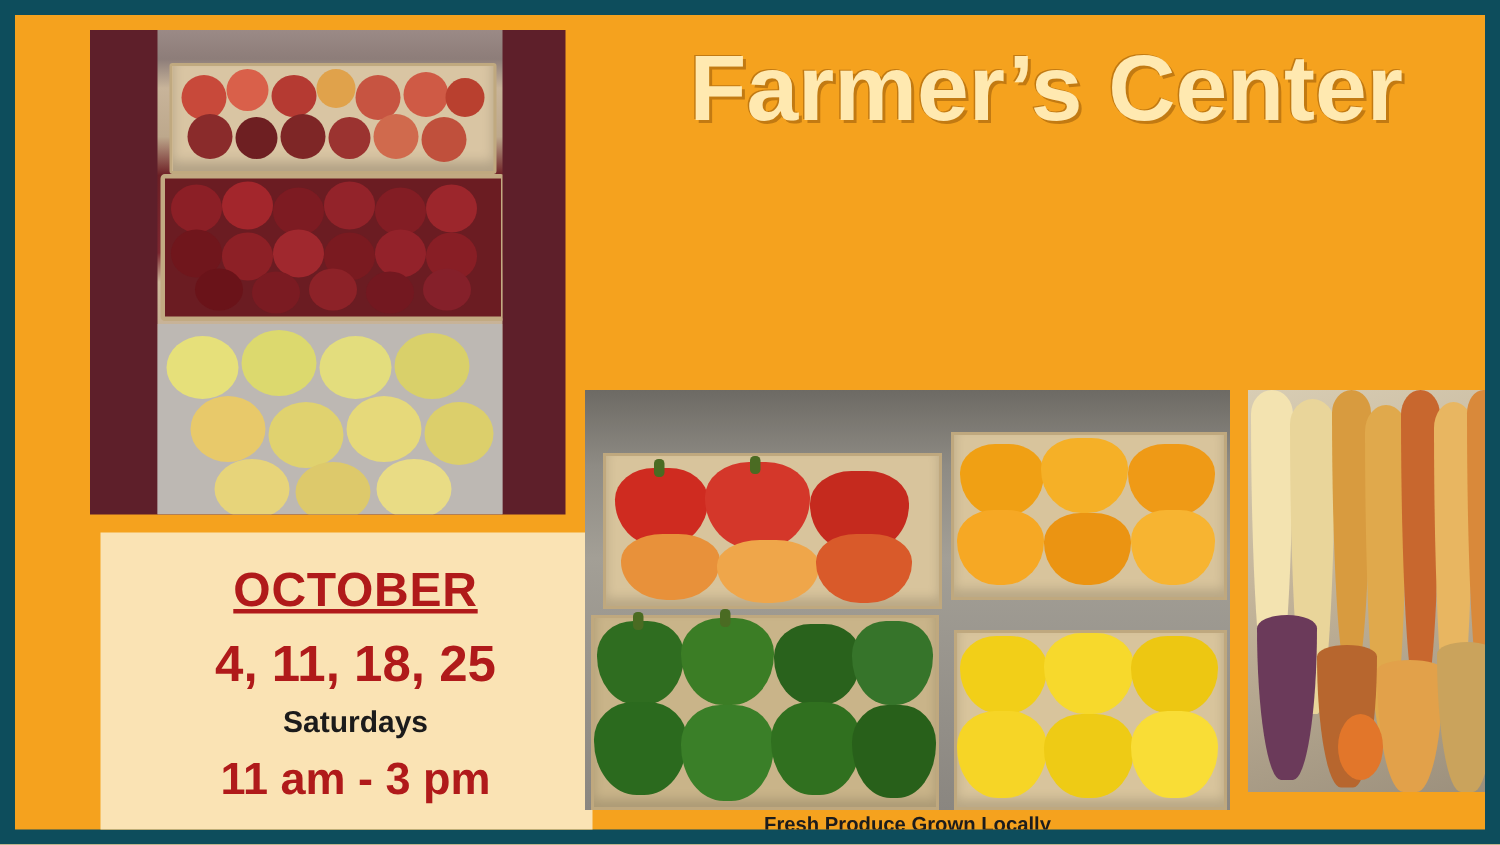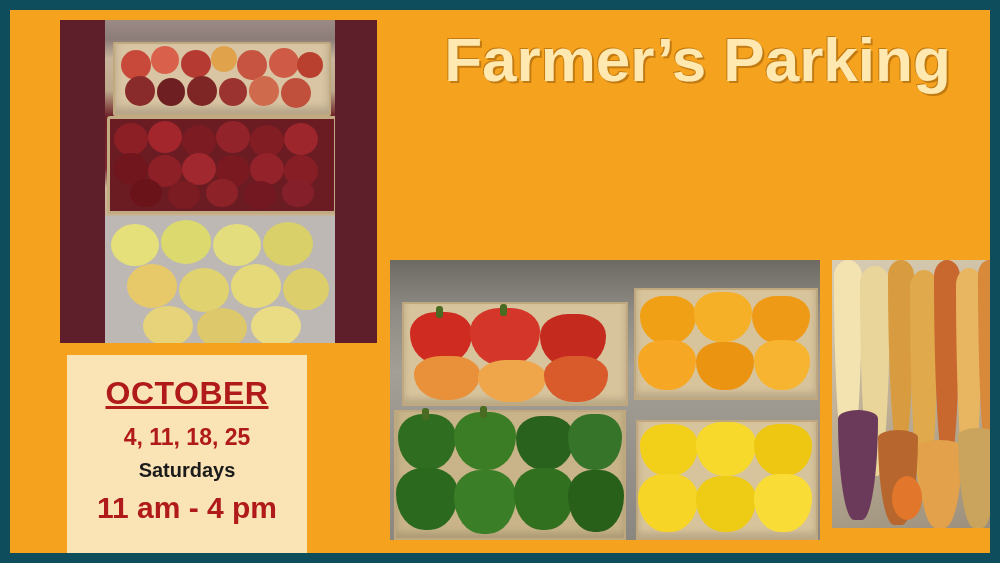--- a/index.html
+++ b/index.html
@@ -93,35 +93,36 @@
     color: #fbe2b4;
     margin-top: 18px;
     letter-spacing: 0.2px;
   }
 
   
   .info-panel {
     position: absolute;
     left: 57px;
     top: 345px;
-    width: 240px;
+    width: 316px;
     height: 201px;
     background: #fae3b4;
     text-align: center;
     color: #b01a1a;
+    padding-left: 12px;
   }
   .info-month {
     font-size: 32px;
     font-weight: bold;
     text-decoration: underline;
     margin-top: 20px;
     letter-spacing: 0.5px;
   }
   .info-days {
-    font-size: 23px;
+    font-size: 34px;
     font-weight: bold;
     margin-top: 12px;
   }
   .info-saturdays {
     font-size: 20px;
     font-weight: bold;
     color: #1b1b1b;
     margin-top: 8px;
   }
   .info-hours {
@@ -233,28 +234,28 @@
         <div class="fruit-dot" style="left:126px; top:48px; width:50px; height:44px; background:#e6d97a;"></div>
         <div class="fruit-dot" style="left:178px; top:52px; width:46px; height:42px; background:#dccf6b;"></div>
         <div class="fruit-dot" style="left:38px; top:90px; width:50px; height:40px; background:#e7d47a;"></div>
         <div class="fruit-dot" style="left:92px; top:92px; width:50px; height:40px; background:#ddc96b;"></div>
         <div class="fruit-dot" style="left:146px; top:90px; width:50px; height:40px; background:#e9dc85;"></div>
       </div>
     </div>
   </div>
 
   <div class="title-block">
-    <div class="title-market">Farmer’s Parking</div>
+    <div class="title-market">Farmer’s Center</div>
   </div>
 
   <div class="info-panel">
     <div class="info-month">OCTOBER</div>
     <div class="info-days">4, 11, 18, 25</div>
     <div class="info-saturdays">Saturdays</div>
-    <div class="info-hours">11 am - 4 pm</div>
+    <div class="info-hours">11 am - 3 pm</div>
   </div>
 
   <div class="photo-peppers">
     <div class="pep-bg"></div>
 
     <div class="box box-red">
       <div class="pepper" style="left:6px; top:8px; width:62px; height:52px; background:#cf2b20;"></div>
       <div class="stem" style="left:32px; top:2px;"></div>
       <div class="pepper" style="left:66px; top:4px; width:70px; height:58px; background:#d4372a;"></div>
       <div class="stem" style="left:96px; top:0px;"></div>
@@ -305,14 +306,15 @@
     <div class="carrot" style="left:102px;top:0px;  width:26px; height:205px; background:#c8672e;"></div>
     <div class="carrot" style="left:124px;top:8px;  width:26px; height:215px; background:#e8b661;"></div>
     <div class="carrot" style="left:146px;top:0px;  width:22px; height:195px; background:#d9893a;"></div>
     <div class="carrot" style="left:6px;  top:150px;width:40px; height:110px; background:#6b3a5a;"></div>
     <div class="carrot" style="left:46px; top:170px;width:40px; height:95px;  background:#b7662e;"></div>
     <div class="carrot" style="left:86px; top:180px;width:44px; height:88px;  background:#e2a14a;"></div>
     <div class="carrot" style="left:126px;top:168px;width:40px; height:100px; background:#caa35c;"></div>
     <div class="carrot" style="left:60px; top:216px;width:30px; height:44px;  background:#e2762a; border-radius:50%;"></div>
   </div>
 
+  <div class="caption-line">Fresh Produce Grown Locally</div>
 
 </div>
 
 </body></html>

